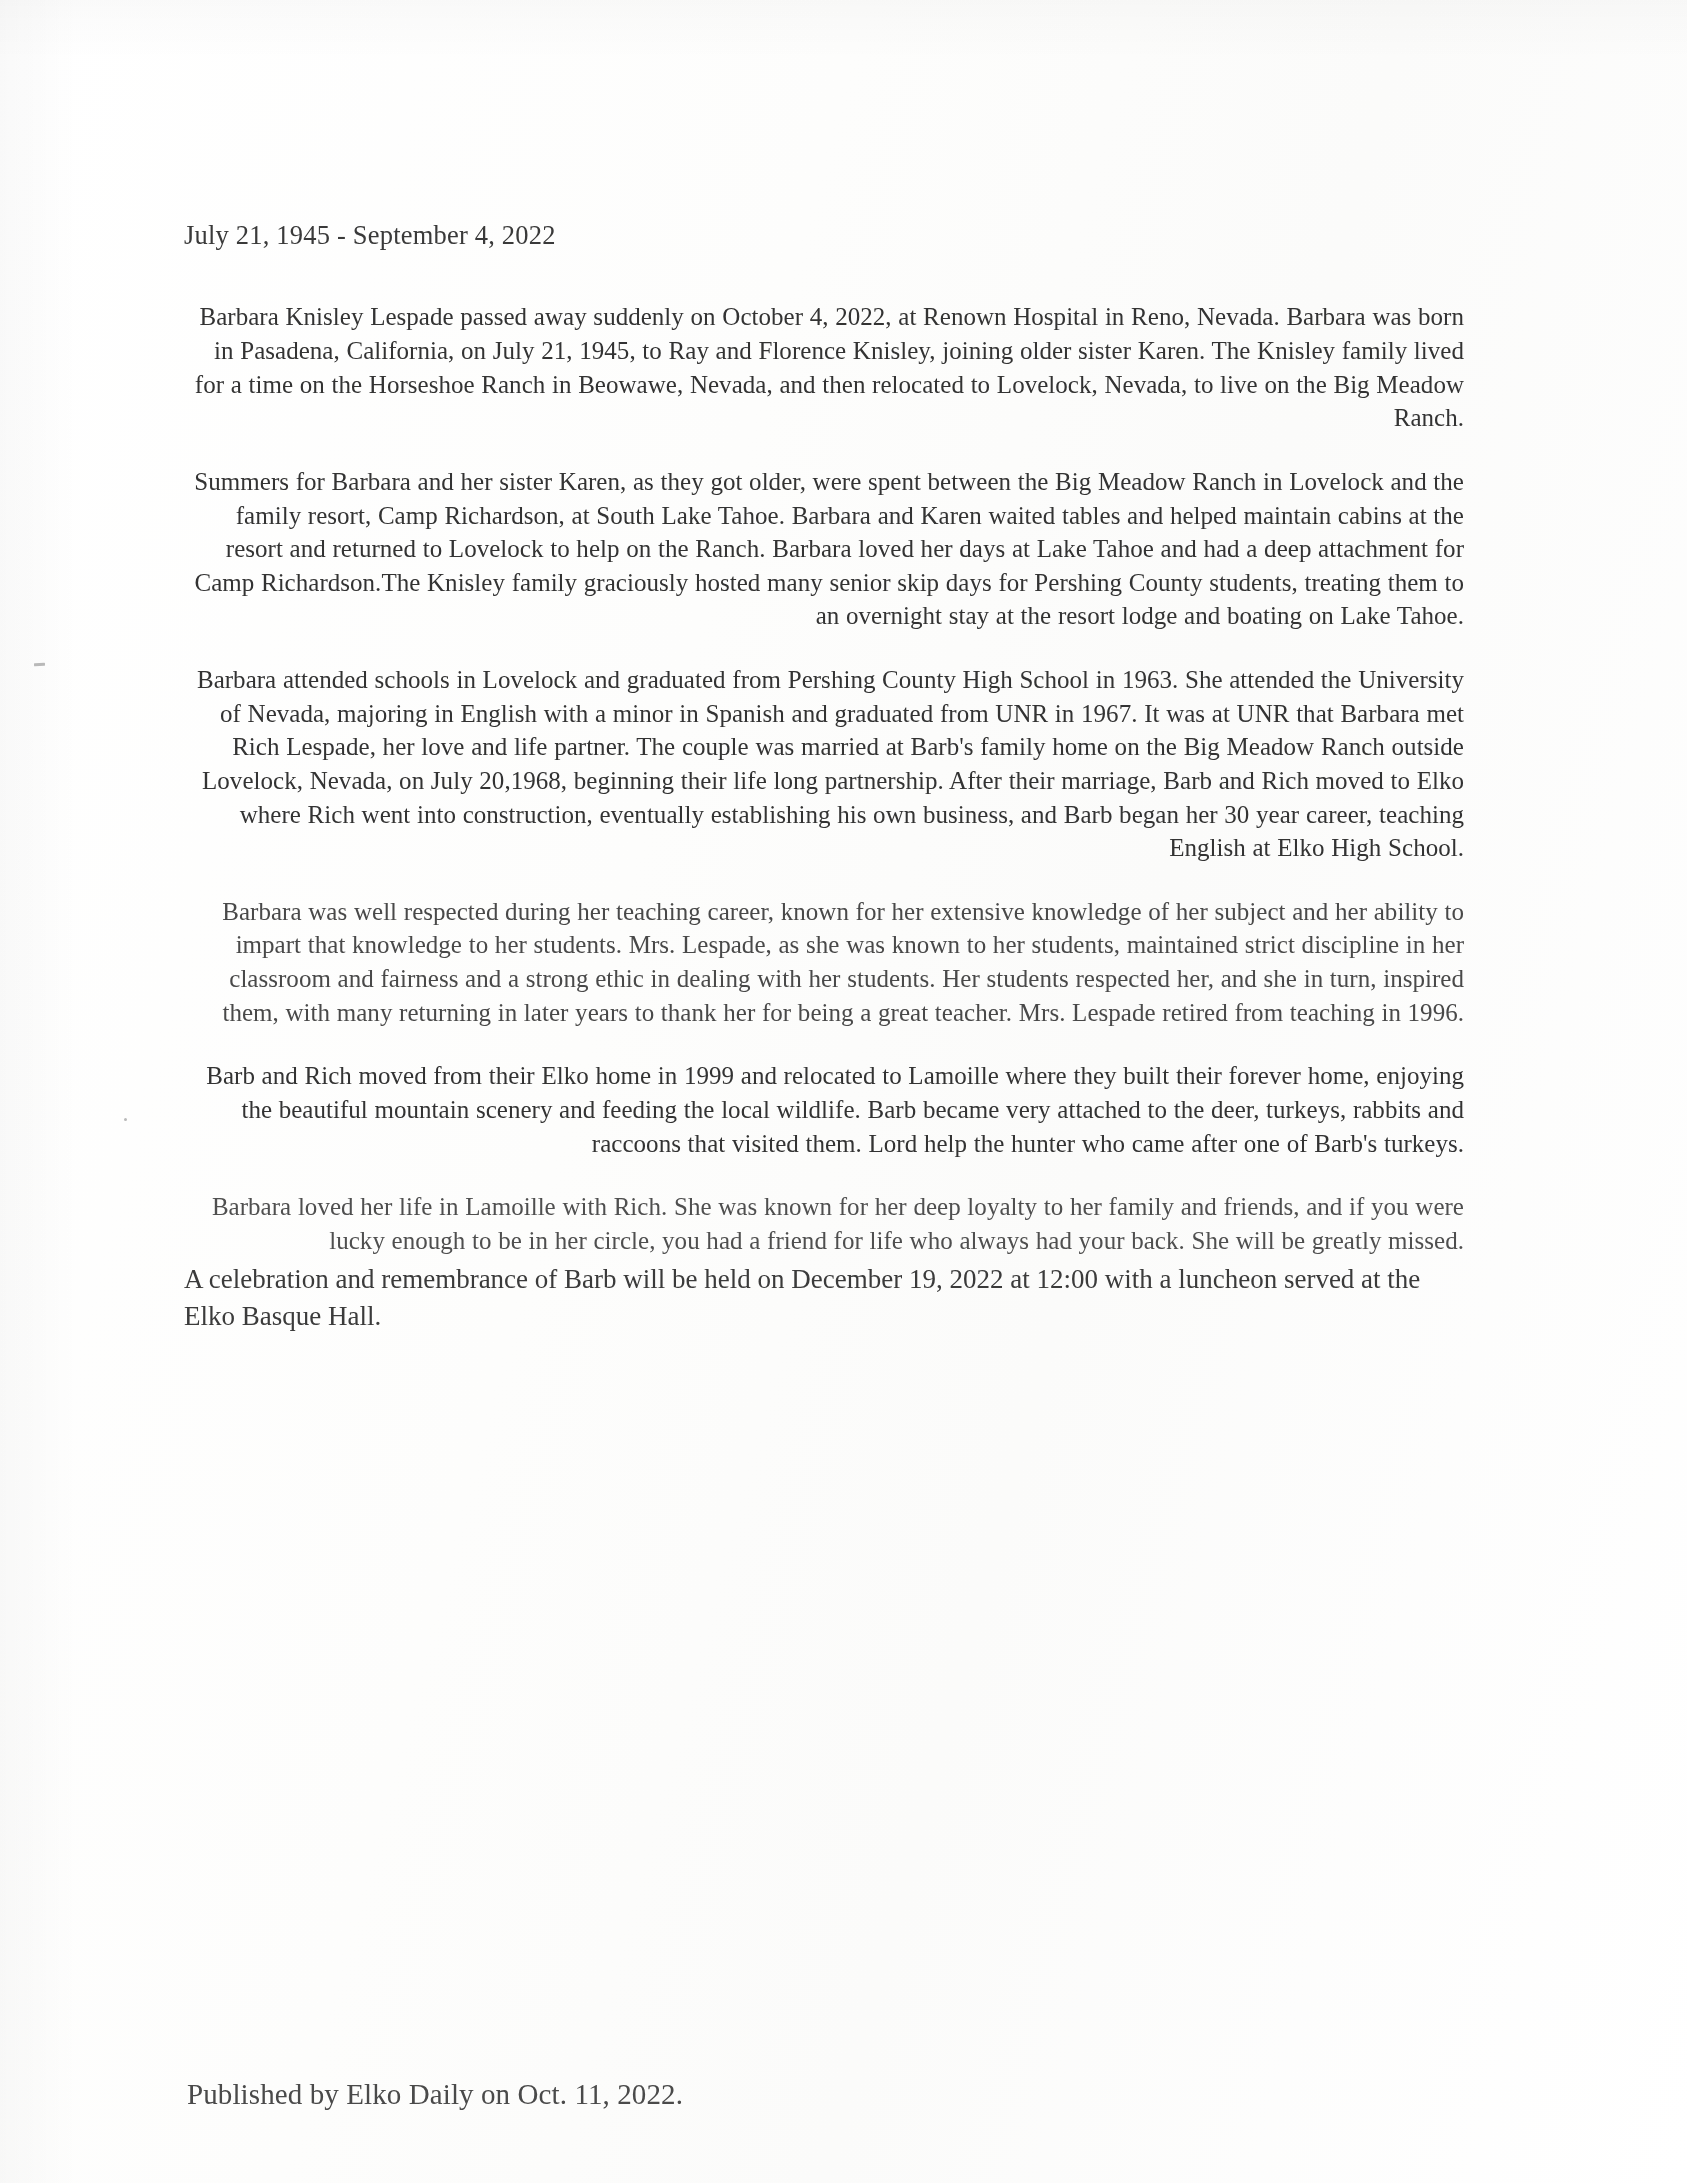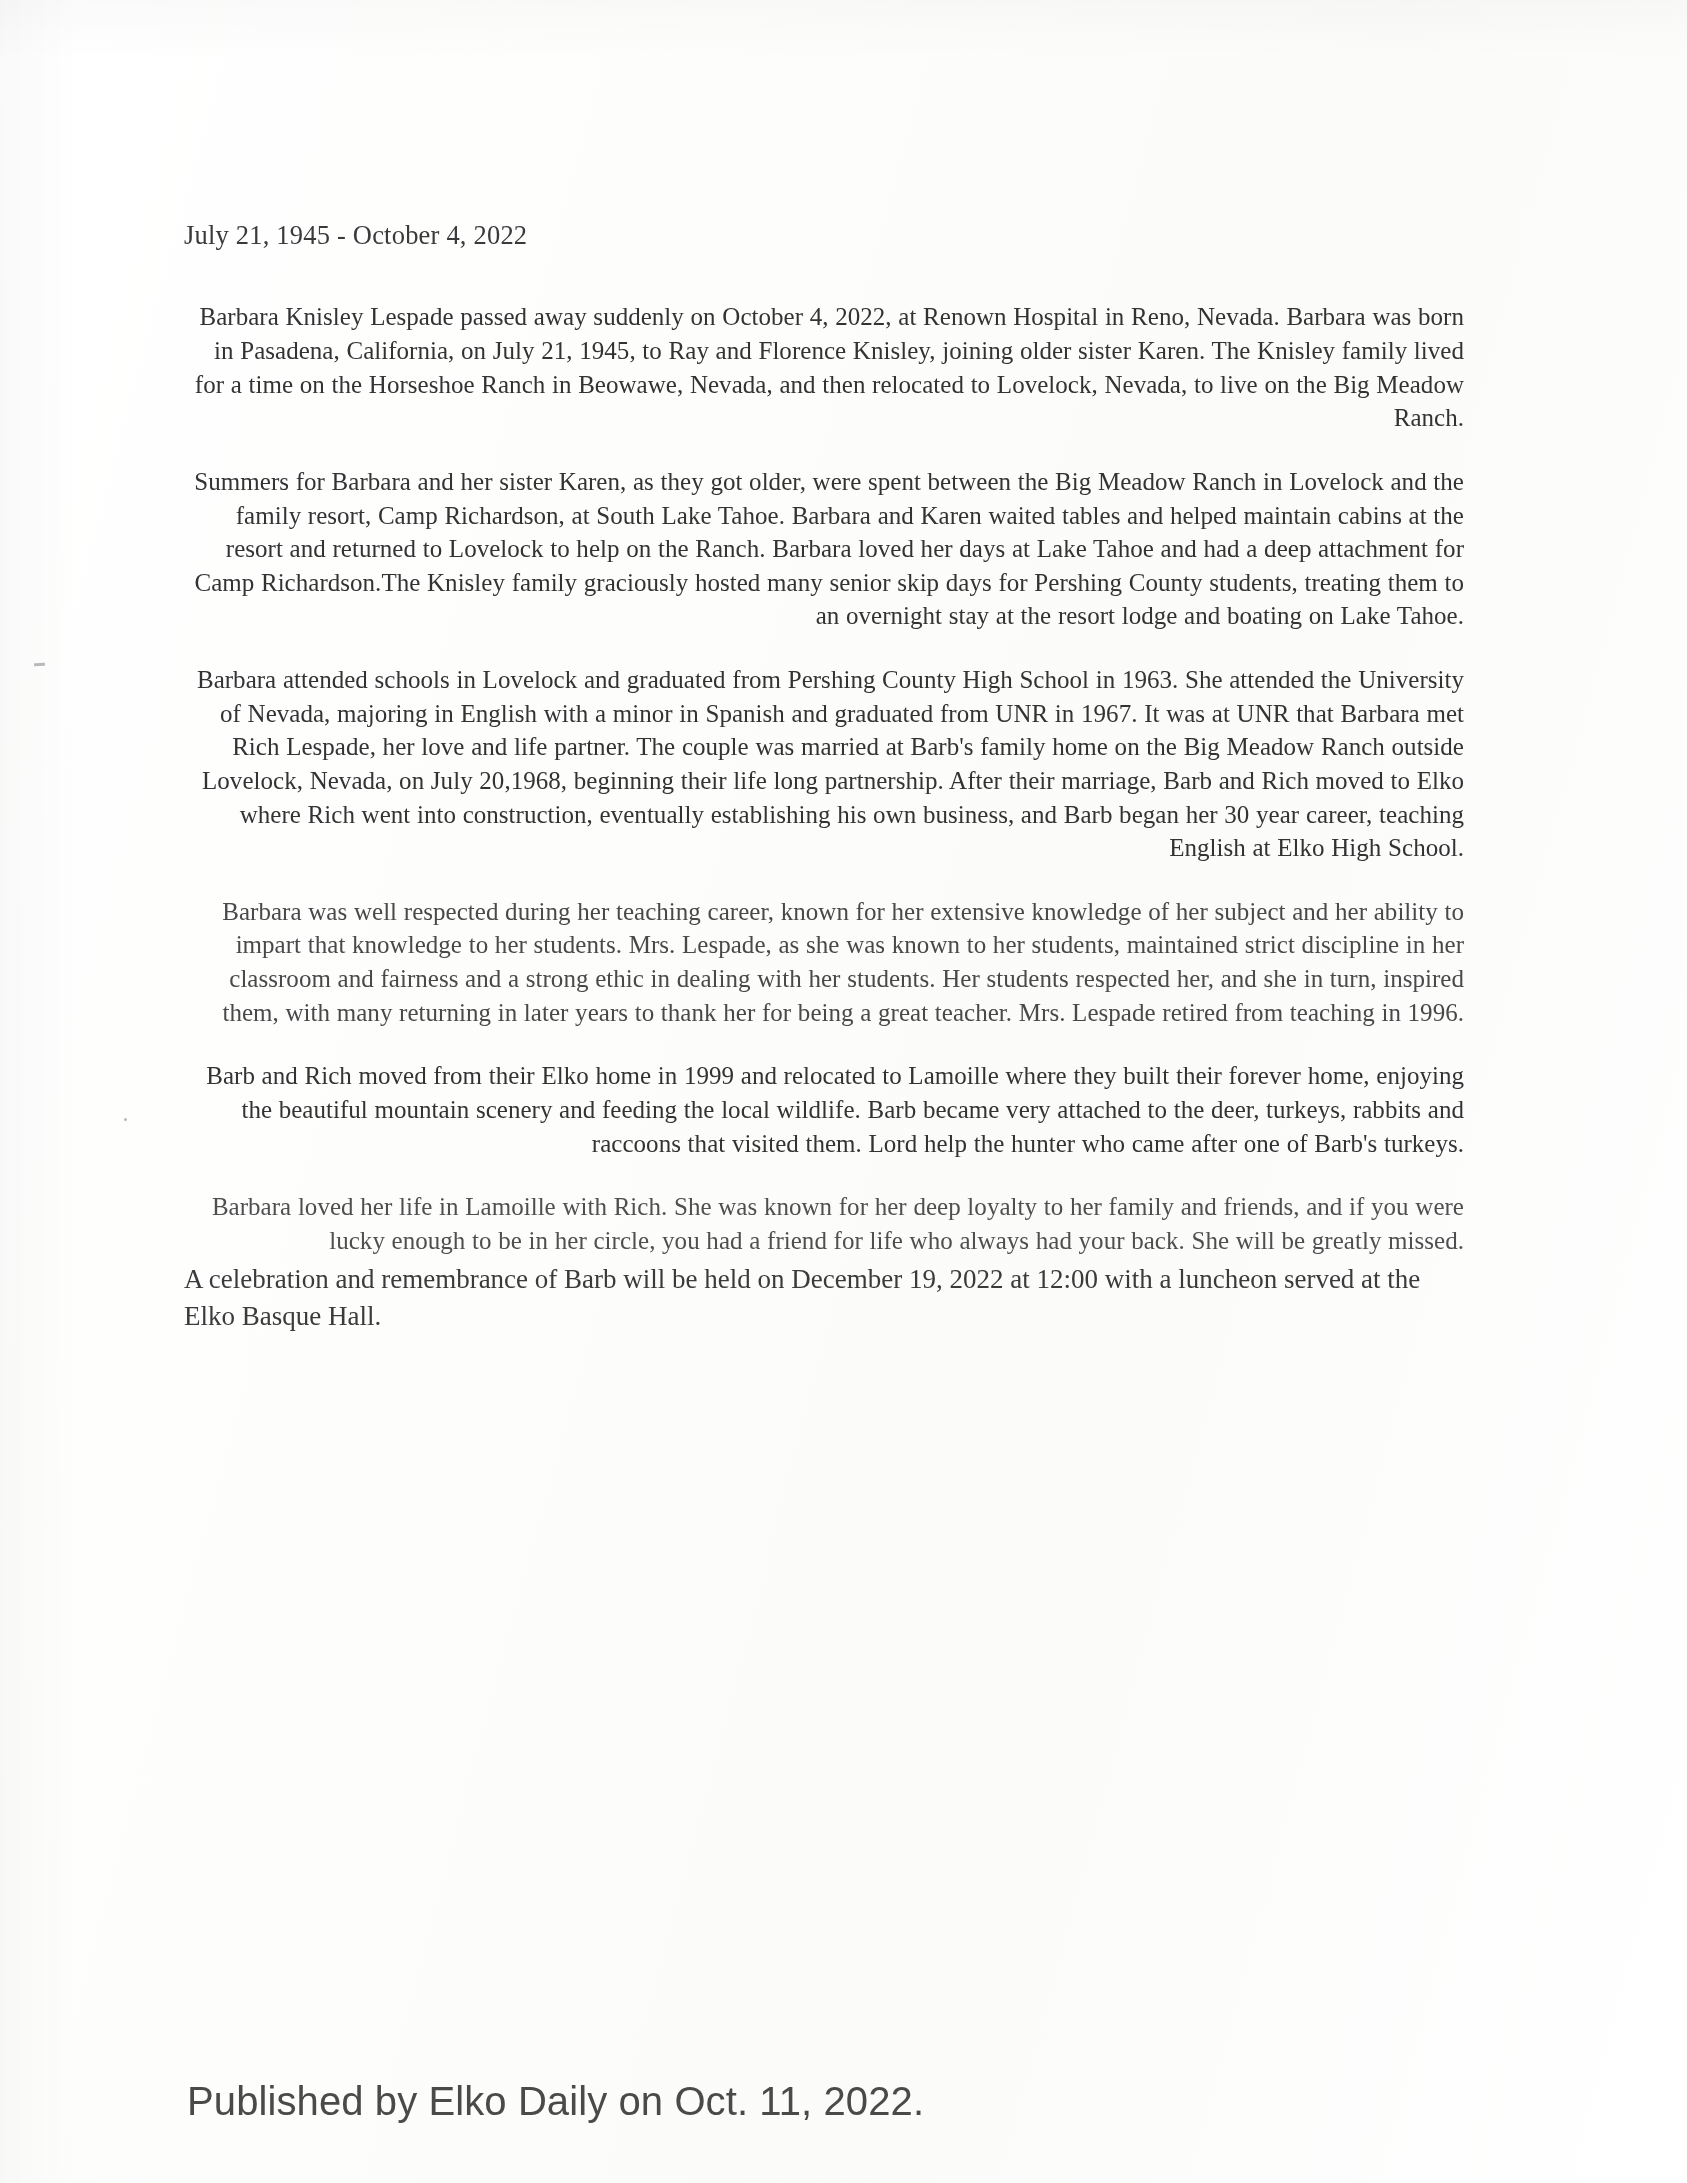--- a/index.html
+++ b/index.html
@@ -87,22 +87,22 @@
     font-size: 27px;
     line-height: 1.345;
     color: #3b3b3b;
     margin: 0;
   }
 
   .publisher-line {
     position: absolute;
     left: 187px;
     top: 2077px;
-    font-family: Liberation Sans, sans-serif;
-    font-size: 40px;
+    font-family: Liberation Serif, serif;
+    font-size: 29px;
     line-height: 1.2;
     letter-spacing: 0.1px;
     color: #4a4a4a;
     font-weight: 400;
   }
 
   
   .margin-mark {
     position: absolute;
     background: #b9b9b9;
@@ -117,21 +117,21 @@
 <div class="page">
   <div class="scan-shade-top"></div>
   <div class="scan-shade-left"></div>
 
   <div class="margin-mark m1"></div>
   <div class="margin-mark m2"></div>
 
   <div class="content">
 
 
-    <p class="life-dates">July 21, 1945 - October 4, 2022</p>
+    <p class="life-dates">July 21, 1945 - September 4, 2022</p>
 
     <p class="obit-para">Barbara Knisley Lespade passed away suddenly on October 4, 2022, at Renown Hospital in Reno, Nevada. Barbara was born in Pasadena, California, on July 21, 1945, to Ray and Florence Knisley, joining older sister Karen. The Knisley family lived for a time on the Horseshoe Ranch in Beowawe, Nevada, and then relocated to Lovelock, Nevada, to live on the Big Meadow Ranch.</p>
 
     <p class="obit-para">Summers for Barbara and her sister Karen, as they got older, were spent between the Big Meadow Ranch in Lovelock and the family resort, Camp Richardson, at South Lake Tahoe. Barbara and Karen waited tables and helped maintain cabins at the resort and returned to Lovelock to help on the Ranch. Barbara loved her days at Lake Tahoe and had a deep attachment for Camp Richardson.The Knisley family graciously hosted many senior skip days for Pershing County students, treating them to an overnight stay at the resort lodge and boating on Lake Tahoe.</p>
 
     <p class="obit-para">Barbara attended schools in Lovelock and graduated from Pershing County High School in 1963. She attended the University of Nevada, majoring in English with a minor in Spanish and graduated from UNR in 1967. It was at UNR that Barbara met Rich Lespade, her love and life partner. The couple was married at Barb's family home on the Big Meadow Ranch outside Lovelock, Nevada, on July 20,1968, beginning their life long partnership. After their marriage, Barb and Rich moved to Elko where Rich went into construction, eventually establishing his own business, and Barb began her 30 year career, teaching English at Elko High School.</p>
 
     <p class="obit-para faded">Barbara was well respected during her teaching career, known for her extensive knowledge of her subject and her ability to impart that knowledge to her students. Mrs. Lespade, as she was known to her students, maintained strict discipline in her classroom and fairness and a strong ethic in dealing with her students. Her students respected her, and she in turn, inspired them, with many returning in later years to thank her for being a great teacher. Mrs. Lespade retired from teaching in 1996.</p>
 
     <p class="obit-para">Barb and Rich moved from their Elko home in 1999 and relocated to Lamoille where they built their forever home, enjoying the beautiful mountain scenery and feeding the local wildlife. Barb became very attached to the deer, turkeys, rabbits and raccoons that visited them. Lord help the hunter who came after one of Barb's turkeys.</p>

